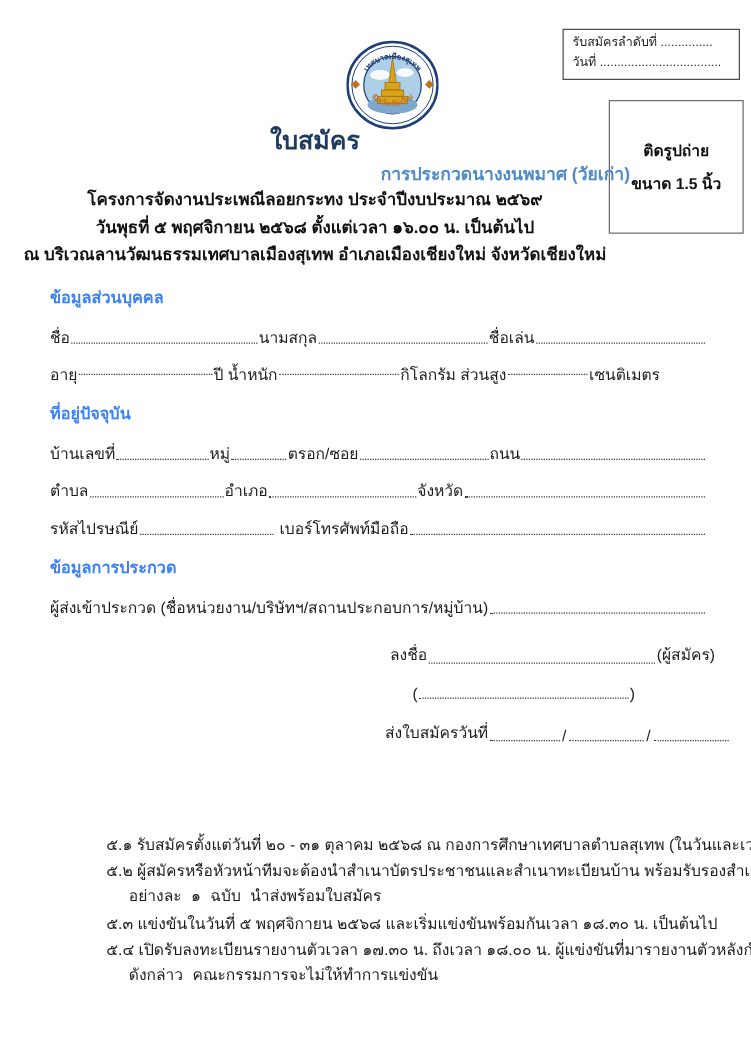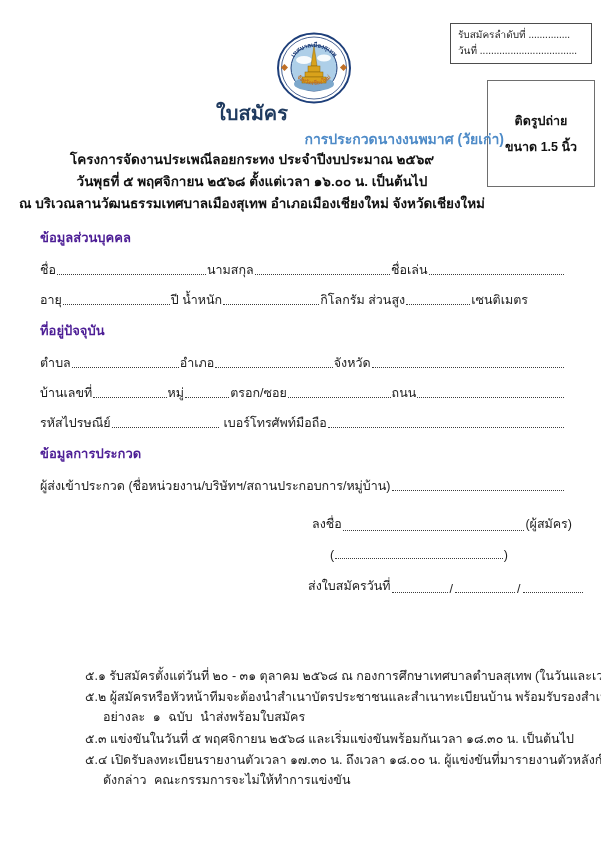--- a/index.html
+++ b/index.html
@@ -20,25 +20,25 @@
     border:1px solid #6e6e6e; display:flex; flex-direction:column; align-items:center;
     justify-content:center; gap:6px; font-size:12.5px; font-weight:600; color:#111;
   }
   
   .header-block { position:absolute; top:101px; left:0; width:504px; text-align:center; }
   .doc-title { font-size:20px; font-weight:bold; color:var(--c-title_navy,#1f3a5f); line-height:24px; }
   .doc-subtitle { font-size:14px; font-weight:bold; color:var(--c-subtitle_blue,#4e8bc8); margin-top:4px; line-height:20px;text-align:right; }
   .hline { font-size:13.5px; font-weight:bold; color:#111; line-height:22px; }
   
   .content { position:absolute; top:230px; left:40px; width:525px; }
-  .section-title { font-weight:bold; font-size:13px; color:#4c1d95; margin:0 0 18px 0; line-height:15px; }
+  .section-title { font-weight:bold; font-size:13px; color:#3b82f6; margin:0 0 18px 0; line-height:15px; }
   .section-title.mt { margin-top:0; }
   .form-row { display:flex; align-items:flex-end; font-size:12.5px; line-height:15px;
               margin-bottom:15px; white-space:nowrap; }
-  .form-row.short { width:488px; }
+  .form-row.short { width:488px;align-items:center; }
   .lbl { flex:0 0 auto; }
   .dots { border-bottom:1.5px dotted #3c3c3c; margin:0 1px 3px 1px; min-width:18px; }
   .g045{flex-grow:.45}.g06{flex-grow:.6}.g075{flex-grow:.75}.g09{flex-grow:.9}
   .g095{flex-grow:.95}.g1{flex-grow:1}.g105{flex-grow:1.05}.g11{flex-grow:1.1}
   .g15{flex-grow:1.5}.g18{flex-grow:1.8}.g21{flex-grow:2.1}
   
   .sig-block { margin-top:20px; font-size:12.5px; }
   .sig-line1 { display:flex; align-items:flex-end; margin-left:272px; width:260px; }
   .sig-line2 { display:flex; align-items:flex-end; margin-left:290px; width:178px; margin-top:14px; }
   .sig-line3 { display:flex; align-items:flex-end; margin-left:268px; width:250px; margin-top:14px; }
@@ -121,37 +121,37 @@
       <span class="lbl">ปี น้ำหนัก</span>
       <span class="dots g09"></span>
       <span class="lbl">กิโลกรัม ส่วนสูง</span>
       <span class="dots g06"></span>
       <span class="lbl">เซนติเมตร</span>
     </div>
 
     <div class="section-title mt">ที่อยู่ปัจจุบัน</div>
 
     <div class="form-row">
-      <span class="lbl">ตำบล</span>
-      <span class="dots g1"></span>
-      <span class="lbl">อำเภอ</span>
-      <span class="dots g11"></span>
-      <span class="lbl">จังหวัด</span>
-      <span class="dots g18"></span>
-    </div>
-
-    <div class="form-row">
       <span class="lbl">บ้านเลขที่</span>
       <span class="dots g075"></span>
       <span class="lbl">หมู่</span>
       <span class="dots g045"></span>
       <span class="lbl">ตรอก/ซอย</span>
       <span class="dots g105"></span>
       <span class="lbl">ถนน</span>
       <span class="dots g15"></span>
+    </div>
+
+    <div class="form-row">
+      <span class="lbl">ตำบล</span>
+      <span class="dots g1"></span>
+      <span class="lbl">อำเภอ</span>
+      <span class="dots g11"></span>
+      <span class="lbl">จังหวัด</span>
+      <span class="dots g18"></span>
     </div>
 
     <div class="form-row">
       <span class="lbl">รหัสไปรษณีย์</span>
       <span class="dots g095"></span>
       <span class="lbl" style="margin-left:4px">เบอร์โทรศัพท์มือถือ</span>
       <span class="dots g21"></span>
     </div>
 
     <div class="section-title mt">ข้อมูลการประกวด</div>

